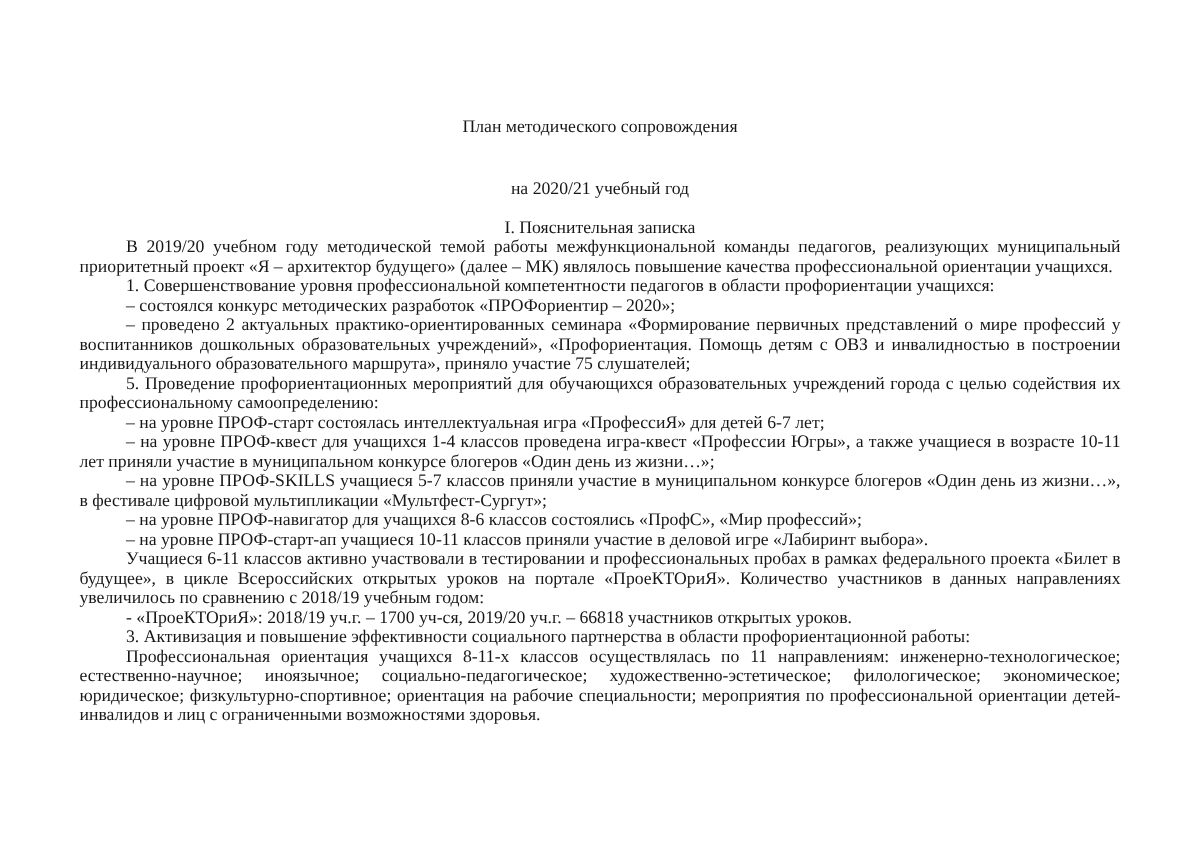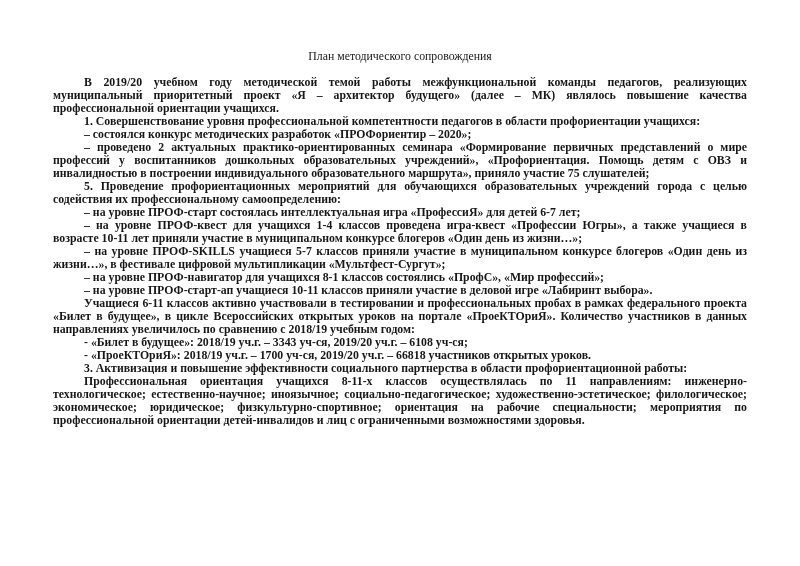--- a/index.html
+++ b/index.html
@@ -21,57 +21,58 @@
     font-size: 11.8px;
     line-height: 13px;
     color: #171717;
     background: #ffffff;
   }
   .title-block {
     text-align: center;
   }
   .title-line {
     white-space: nowrap;
+    margin-top: 28px;
   }
   .blank-line {
     height: 13px;
   }
   .section-heading {
     text-align: center;
   }
   .body-text p {
     margin: 0;
     text-align: justify;
     text-indent: 31px;
-    font-weight: bold;
   }
 </style>
 </head>
 <body>
 
 <div class="page">
 
   <div class="title-block">
     <div class="title-line">План методического сопровождения</div>
+    <div class="title-line">на 2020/21 учебный год</div>
   </div>
 
   <div class="blank-line"></div>
 
+  <div class="section-heading">I. Пояснительная записка</div>
 
   <div class="body-text">
     <p>В 2019/20 учебном году методической темой работы межфункциональной команды педагогов, реализующих муниципальный приоритетный проект «Я – архитектор будущего» (далее – МК) являлось повышение качества профессиональной ориентации учащихся.</p>
     <p>1. Совершенствование уровня профессиональной компетентности педагогов в области профориентации учащихся:</p>
     <p>– состоялся конкурс методических разработок «ПРОФориентир – 2020»;</p>
     <p>– проведено 2 актуальных практико-ориентированных семинара «Формирование первичных представлений о мире профессий у воспитанников дошкольных образовательных учреждений», «Профориентация. Помощь детям с ОВЗ и инвалидностью в построении индивидуального образовательного маршрута», приняло участие 75 слушателей;</p>
     <p>5. Проведение профориентационных мероприятий для обучающихся образовательных учреждений города с целью содействия их профессиональному самоопределению:</p>
     <p>– на уровне ПРОФ-старт состоялась интеллектуальная игра «ПрофессиЯ» для детей 6-7 лет;</p>
     <p>– на уровне ПРОФ-квест для учащихся 1-4 классов проведена игра-квест «Профессии Югры», а также учащиеся в возрасте 10-11 лет приняли участие в муниципальном конкурсе блогеров «Один день из жизни…»;</p>
     <p>– на уровне ПРОФ-SKILLS учащиеся 5-7 классов приняли участие в муниципальном конкурсе блогеров «Один день из жизни…», в фестивале цифровой мультипликации «Мультфест-Сургут»;</p>
-    <p>– на уровне ПРОФ-навигатор для учащихся 8-1 классов состоялись «ПрофС», «Мир профессий»;</p>
+    <p>– на уровне ПРОФ-навигатор для учащихся 8-6 классов состоялись «ПрофС», «Мир профессий»;</p>
     <p>– на уровне ПРОФ-старт-ап учащиеся 10-11 классов приняли участие в деловой игре «Лабиринт выбора».</p>
     <p>Учащиеся 6-11 классов активно участвовали в тестировании и профессиональных пробах в рамках федерального проекта «Билет в будущее», в цикле Всероссийских открытых уроков на портале «ПроеКТОриЯ». Количество участников в данных направлениях увеличилось по сравнению с 2018/19 учебным годом:</p>
-    <p>- «Билет в будущее»: 2018/19 уч.г. – 3343 уч-ся, 2019/20 уч.г. – 6108 уч-ся;</p>
     <p>- «ПроеКТОриЯ»: 2018/19 уч.г. – 1700 уч-ся, 2019/20 уч.г. – 66818 участников открытых уроков.</p>
     <p>3. Активизация и повышение эффективности социального партнерства в области профориентационной работы:</p>
     <p>Профессиональная ориентация учащихся 8-11-х классов осуществлялась по 11 направлениям: инженерно-технологическое; естественно-научное; иноязычное; социально-педагогическое; художественно-эстетическое; филологическое; экономическое; юридическое; физкультурно-спортивное; ориентация на рабочие специальности; мероприятия по профессиональной ориентации детей-инвалидов и лиц с ограниченными возможностями здоровья.</p>
   </div>
 
 </div>
 
 </body></html>

